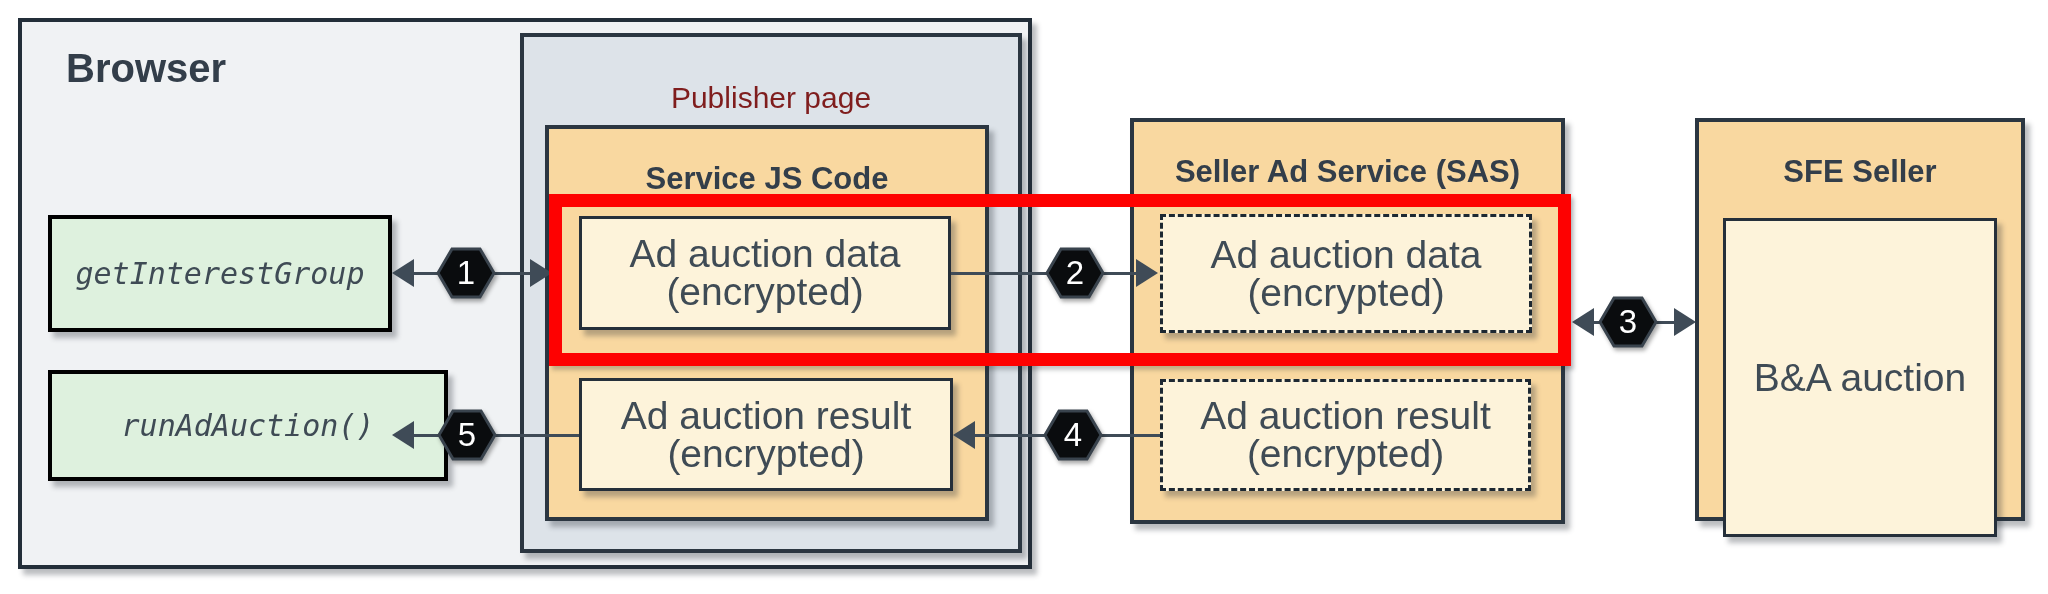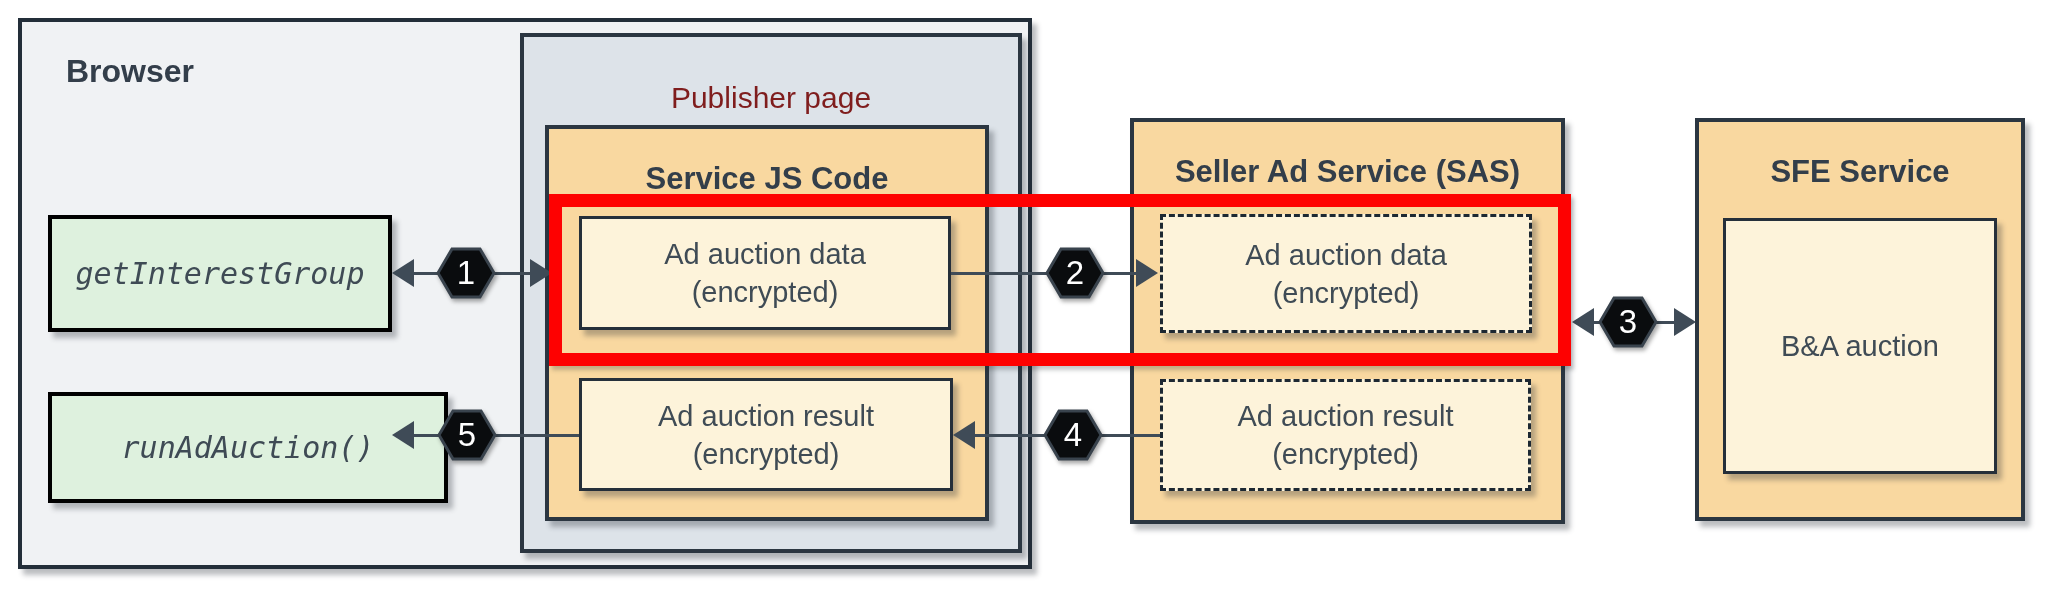--- a/index.html
+++ b/index.html
@@ -5,45 +5,45 @@
   html,body{margin:0;padding:0;background:#ffffff;}
   .canvas{
     position:relative;width:2048px;height:594px;background:#ffffff;
     font-family:"Liberation Sans",sans-serif;color:#3a4650;overflow:hidden;
   }
   .box{position:absolute;box-sizing:border-box;}
   .shadow{box-shadow:5px 6px 5px rgba(30,38,46,0.30);}
 
   
   .browser{left:18px;top:18px;width:1014px;height:551px;background:#f0f2f4;border:4px solid #232e39;z-index:1;}
-  .browser-label{position:absolute;left:44px;top:31px;font-size:32px;font-weight:bold;color:#333e4a;}
+  .browser-label{position:absolute;left:44px;top:24px;font-size:40px;font-weight:bold;color:#333e4a;}
   .publisher{left:520px;top:33px;width:502px;height:520px;background:#dde3e9;border:4px solid #2b3641;z-index:2;}
   .publisher-label{position:absolute;left:0;right:0;top:44px;text-align:center;font-size:30px;color:#7f1d1d;}
 
   .service{background:#f9d8a0;border:4px solid #2b3641;z-index:3;}
   .seller-js{left:545px;top:125px;width:444px;height:396px;}
   .sas{left:1130px;top:118px;width:435px;height:406px;}
   .sfe{left:1695px;top:118px;width:330px;height:403px;}
   .service-label{position:absolute;left:0;right:0;top:32px;text-align:center;font-size:31px;font-weight:bold;color:#333e4a;}
 
   
-  .inner{background:#fdf3da;border:3px solid #252f3a;z-index:6;display:flex;flex-direction:column;justify-content:center;align-items:center;text-align:center;font-size:29px;color:#3f4b55;line-height:38px;}
+  .inner{background:#fdf3da;border:3px solid #252f3a;z-index:6;display:flex;flex-direction:column;justify-content:center;align-items:center;text-align:center;font-size:39px;color:#3f4b55;line-height:38px;}
   .inner .note{}
   .dashed{border:3px dashed #1d2832;}
   .js-data{left:579px;top:216px;width:372px;height:114px;}
   .js-result{left:579px;top:378px;width:374px;height:113px;}
   .sas-data{left:1160px;top:214px;width:372px;height:119px;}
   .sas-result{left:1160px;top:379px;width:371px;height:112px;}
-  .ba-box{left:1723px;top:218px;width:274px;height:256px;}
+  .ba-box{left:1723px;top:218px;width:274px;height:319px;}
 
   
   .api{background:#def1de;border:4px solid #000000;z-index:6;display:flex;flex-direction:column;justify-content:center;align-items:center;text-align:center;
        font-family:"DejaVu Sans Mono",monospace;font-style:italic;font-size:30px;color:#3f4b55;line-height:40px;}
   .api-get{left:48px;top:215px;width:344px;height:117px;}
-  .api-run{left:48px;top:392px;width:400px;height:111px;}
+  .api-run{left:48px;top:370px;width:400px;height:111px;}
 
   
   .highlight{left:549px;top:194px;width:1022px;height:172px;border:13px solid #fe0101;z-index:50;box-shadow:3px 4px 4px rgba(30,38,46,0.25);}
 
   
   .aline{position:absolute;height:3px;background:#3f4b57;z-index:40;}
   .ahead{position:absolute;width:0;height:0;z-index:41;}
   .ahead.left{border-top:14px solid transparent;border-bottom:14px solid transparent;border-right:22px solid #3f4b57;}
   .ahead.right{border-top:14px solid transparent;border-bottom:14px solid transparent;border-left:22px solid #3f4b57;}
 
@@ -67,21 +67,21 @@
 
   <div class="box service seller-js shadow">
     <div class="service-label">Service JS Code</div>
   </div>
 
   <div class="box service sas shadow">
     <div class="service-label">Seller Ad Service (SAS)</div>
   </div>
 
   <div class="box service sfe shadow">
-    <div class="service-label">SFE Service</div>
+    <div class="service-label">SFE Seller</div>
   </div>
 
   <div class="box api api-get shadow">
     <div>getInterestGroup</div>
   </div>
   <div class="box api api-run shadow">
     <div>runAdAuction()</div>
   </div>
 
   <div class="box inner js-data shadow">

